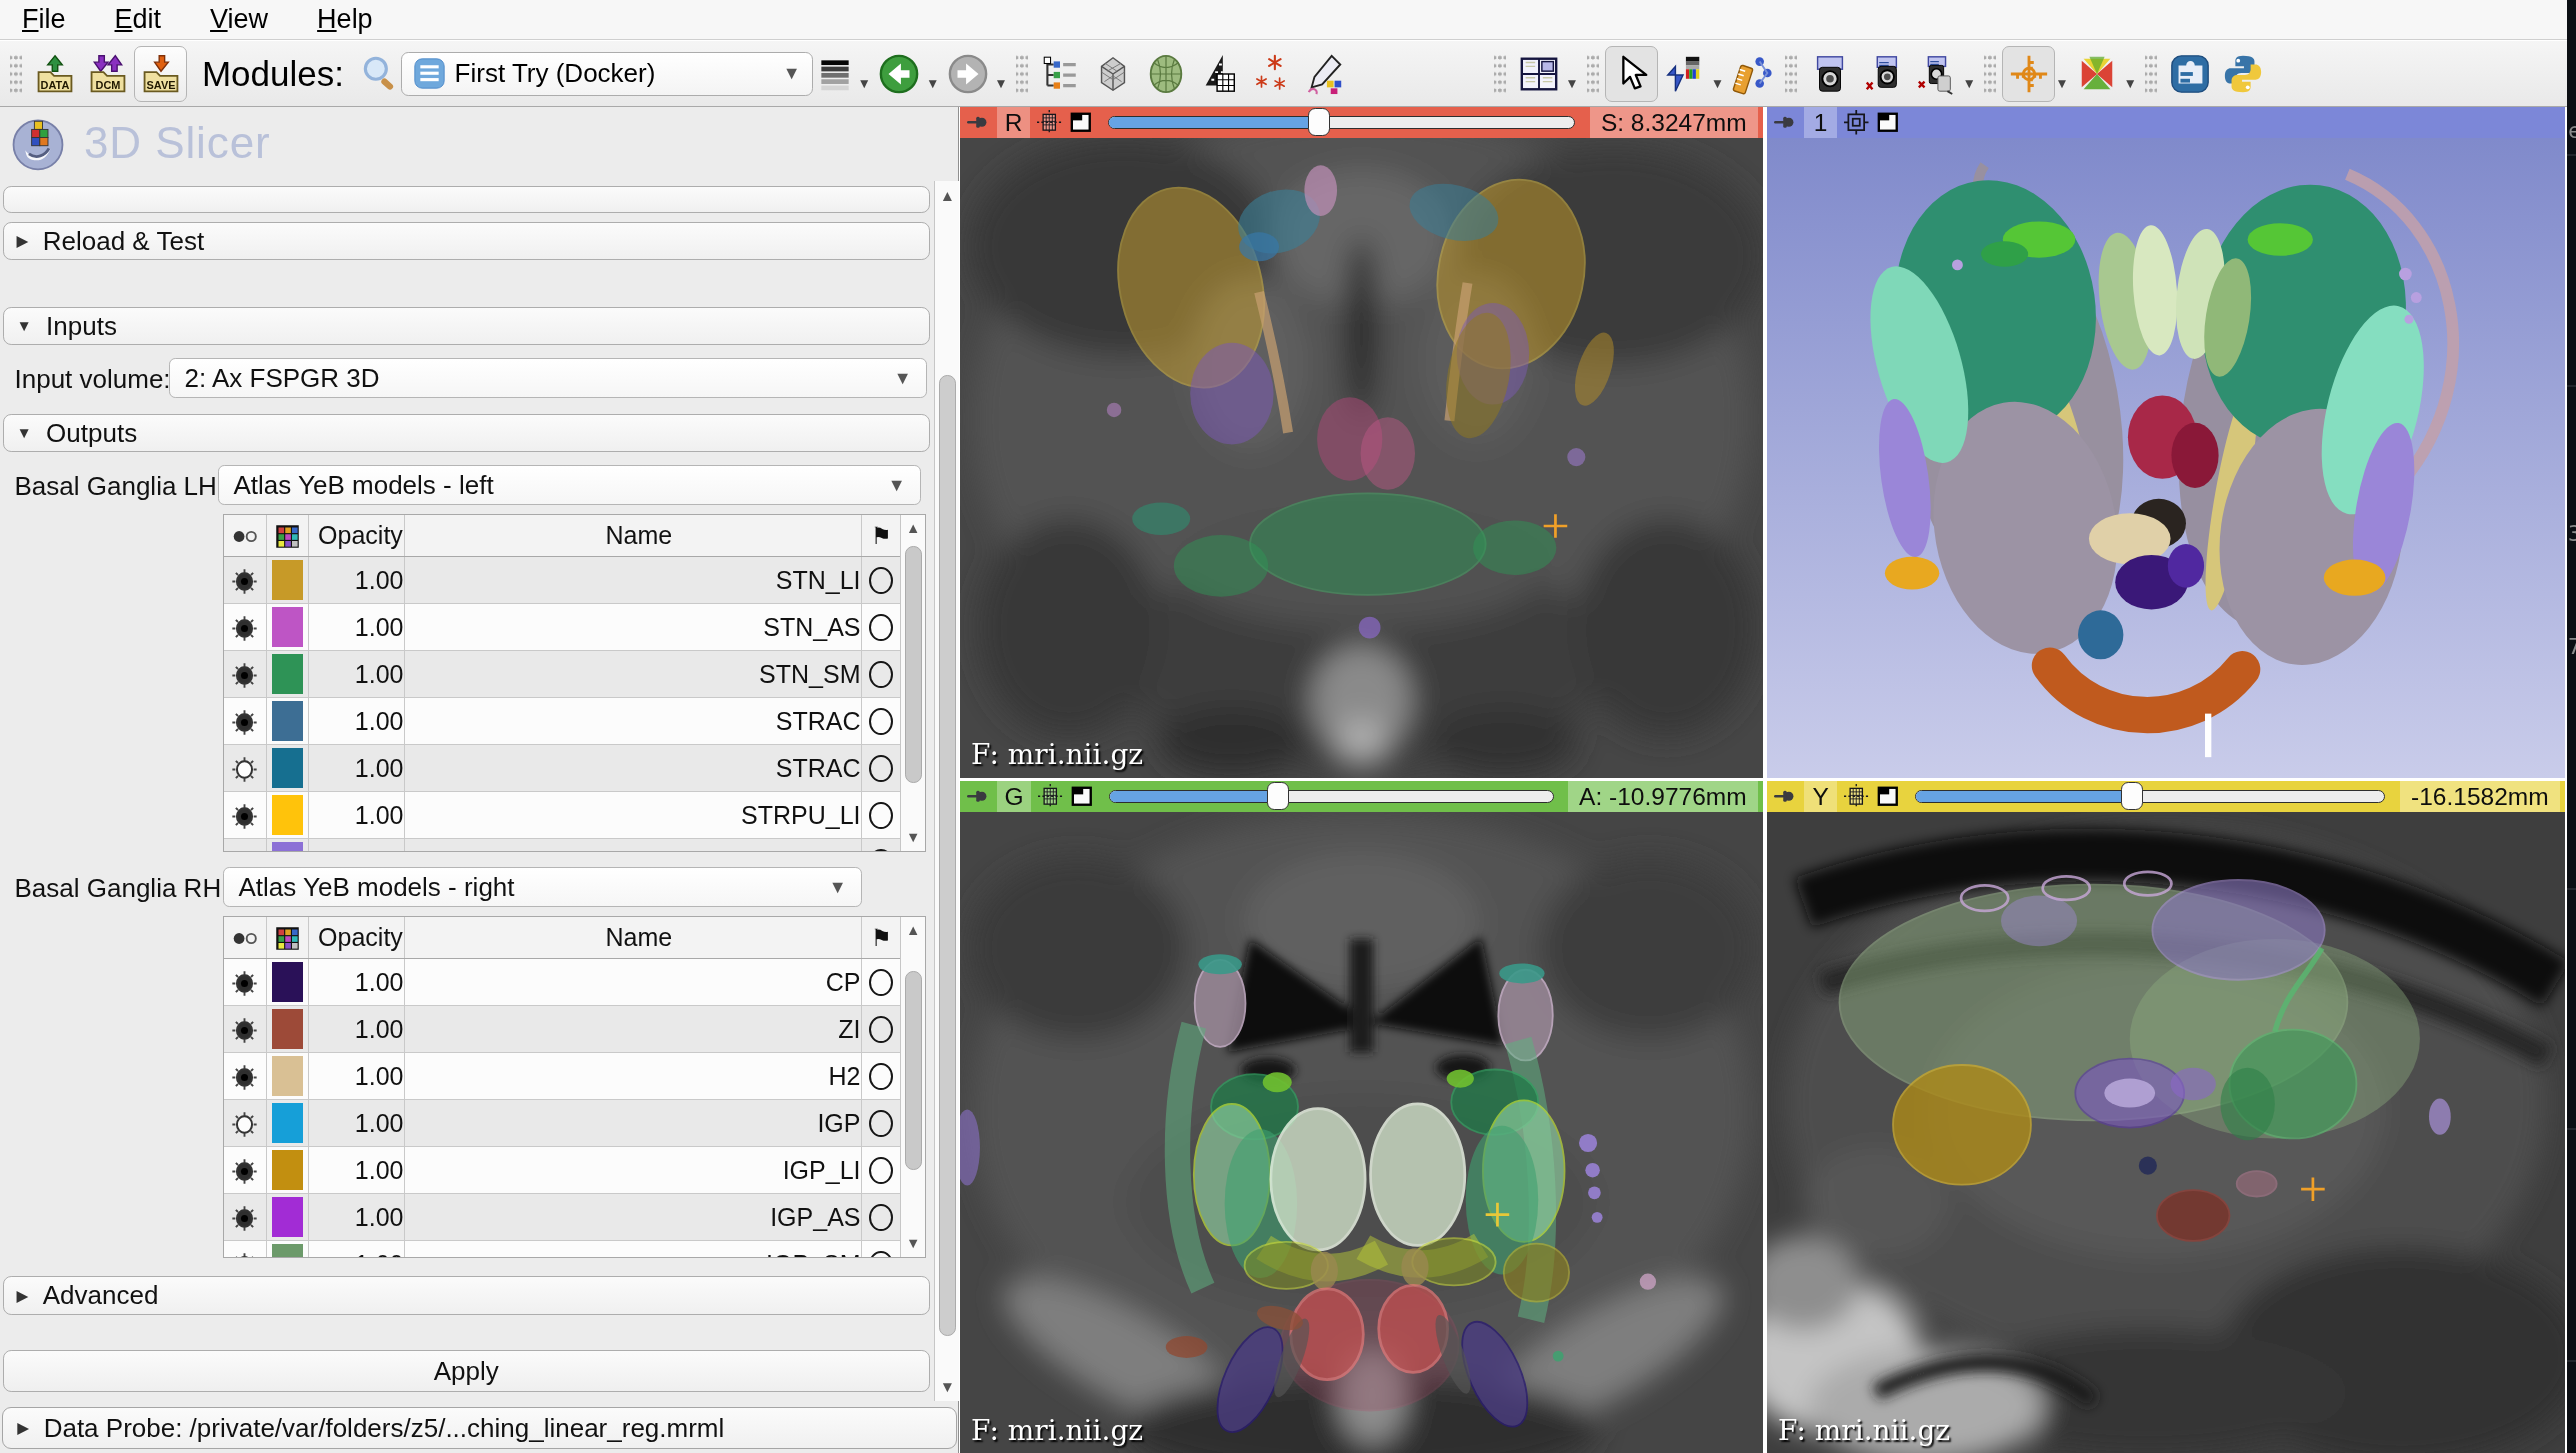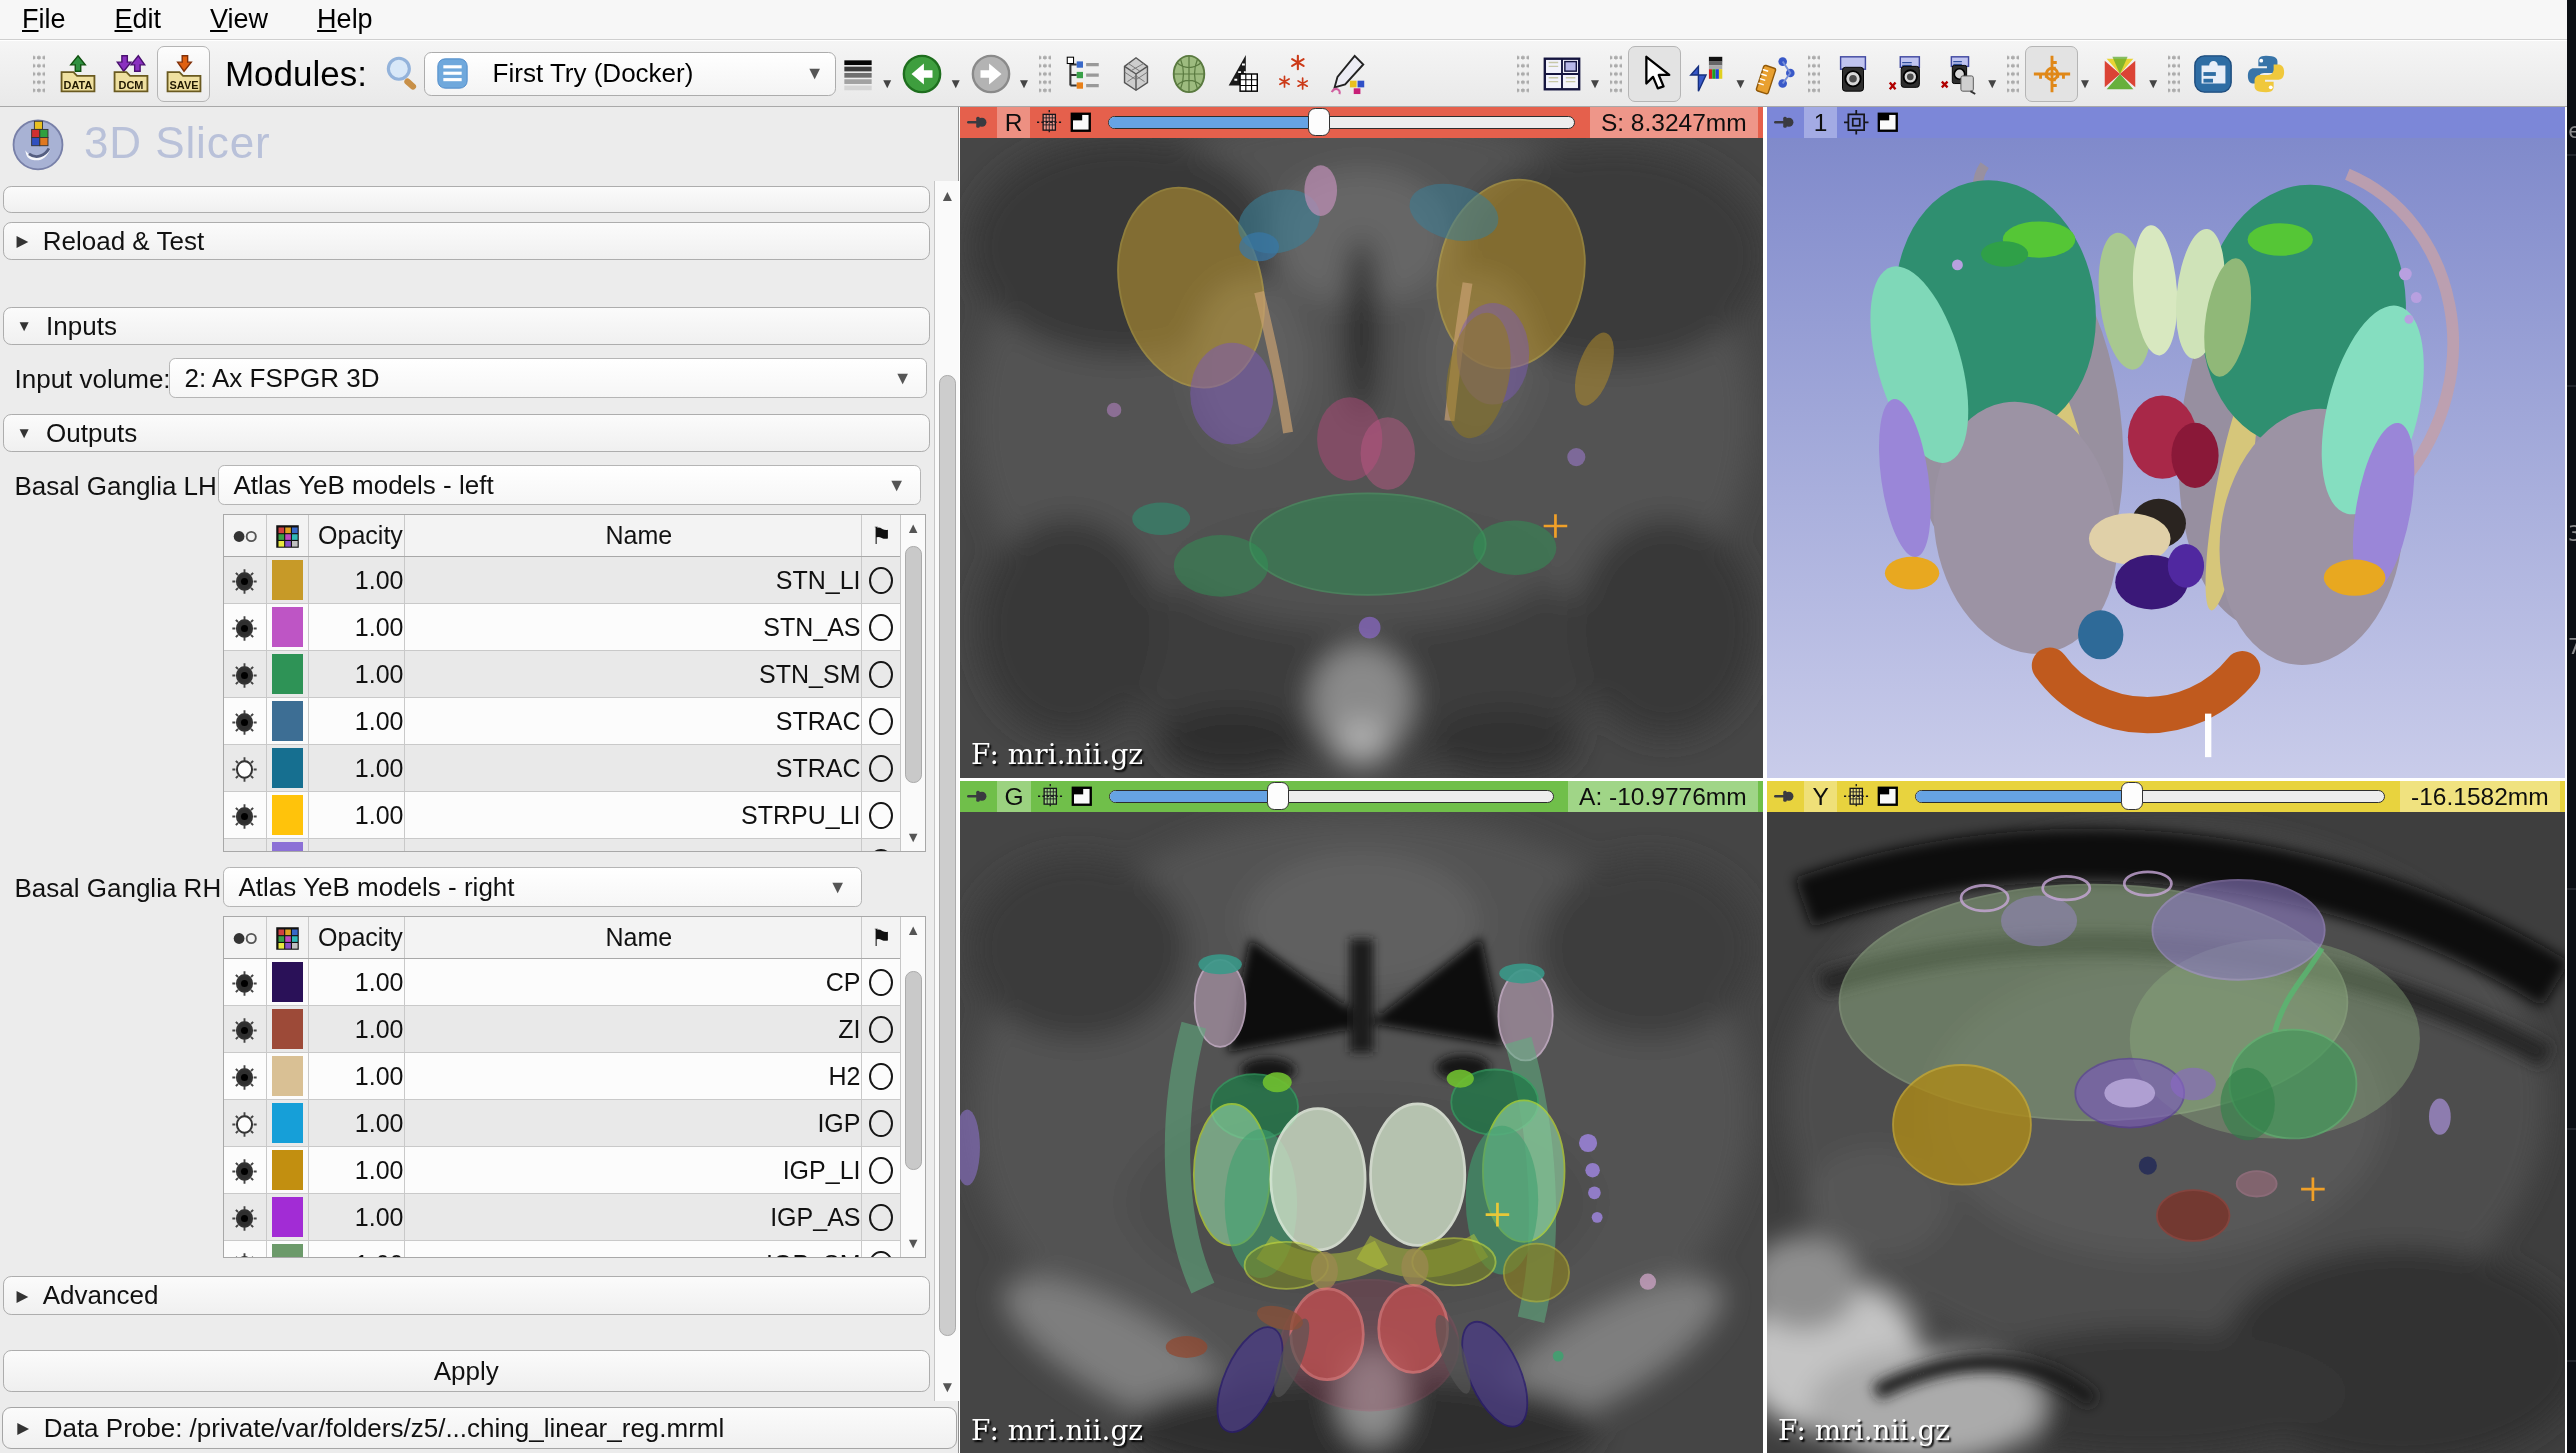--- a/index.html
+++ b/index.html
@@ -1,28 +1,28 @@
 <!DOCTYPE html>
 <html style="font-size:14.5px"><head>
 <meta charset="utf-8">
 <style>
 *{margin:0;padding:0;box-sizing:border-box}
 html,body{width:2576px;height:1454px;overflow:hidden;font-family:"Liberation Sans",sans-serif;background:#fff}
 
 #menubar{position:absolute;left:0;top:0;width:2567px;height:40px;background:#F7F7F7;border-bottom:0.9px solid #CFCFCF;display:flex;align-items:center;gap:49px;padding-left:22px;font-size:27px;color:#000}
 #menubar span{cursor:default}
-#toolbar{position:absolute;left:0;top:41px;width:2567px;height:66px;background:linear-gradient(#F5F5F5,#E9E9E9);border-bottom:0.9px solid #A9A9A9;display:flex;align-items:center;padding-left:27px}
+#toolbar{position:absolute;left:0;top:41px;width:2567px;height:66px;background:linear-gradient(#F5F5F5,#E9E9E9);border-bottom:0.9px solid #A9A9A9;display:flex;align-items:center;padding-left:4px}
 .tbtn{width:53px;height:56px;display:flex;align-items:center;justify-content:center;flex:0 0 auto}
 .ticn{width:42px;height:42px}
 .tframe{border:1.8px solid #B5B5B5;border-radius:7px;background:linear-gradient(#FDFDFD,#ECECEC)}
 .tpressed{background:#E3E3E3}
 .caret{font-size:13.6px;color:#444;flex:0 0 auto;margin:20px 1.8px 0 0}
 .tdots{width:11.8px;height:38px;margin:0 6.3px;background-image:radial-gradient(circle,#ABABAB 1.6px,transparent 2.1px);background-size:5.4px 8.2px;background-position:center;flex:0 0 auto}
 #modules-label{font-size:35px;color:#000;margin:0 12.7px 0 14.5px}
-#modules-combo{width:412px;height:44px;background:linear-gradient(#FFF,#F4F4F4);border:0.9px solid #ACACAC;border-radius:7.3px;display:flex;align-items:center;gap:24px;padding:0 11px;flex:0 0 auto}
+#modules-combo{width:412px;height:44px;background:linear-gradient(#FFF,#F4F4F4);border:0.9px solid #ACACAC;border-radius:7.3px;display:flex;align-items:center;gap:9px;padding:0 11px;flex:0 0 auto}
 #modules-combo .cicn{width:33px;height:33px;flex:0 0 auto}
 #modules-combo span.val{font-size:26px;color:#000;flex:1;white-space:nowrap;overflow:hidden}
 .dn{font-size:18px;color:#555}
 
 #panel{position:absolute;left:0;top:107px;width:959px;height:1347px;background:#ECECEC;border-right:1.8px solid #8F8F8F}
 #logo{position:absolute;left:9px;top:7.3px;display:flex;align-items:center;gap:17px}
 #logo svg{width:58px;height:58px}
 #logo span{font-size:44px;color:#B9C1D9;letter-spacing:0.9px}
 #scrollarea{position:absolute;left:0;top:74px;width:934px;height:1220px;overflow:hidden}
 .cbar{position:absolute;left:2.7px;width:927px;height:38px;background:linear-gradient(#FBFBFB,#F0F0F0);border:0.9px solid #ADADAD;border-radius:8.2px;display:flex;align-items:center;gap:14.5px;padding-left:12.7px;font-size:26px;color:#111}

